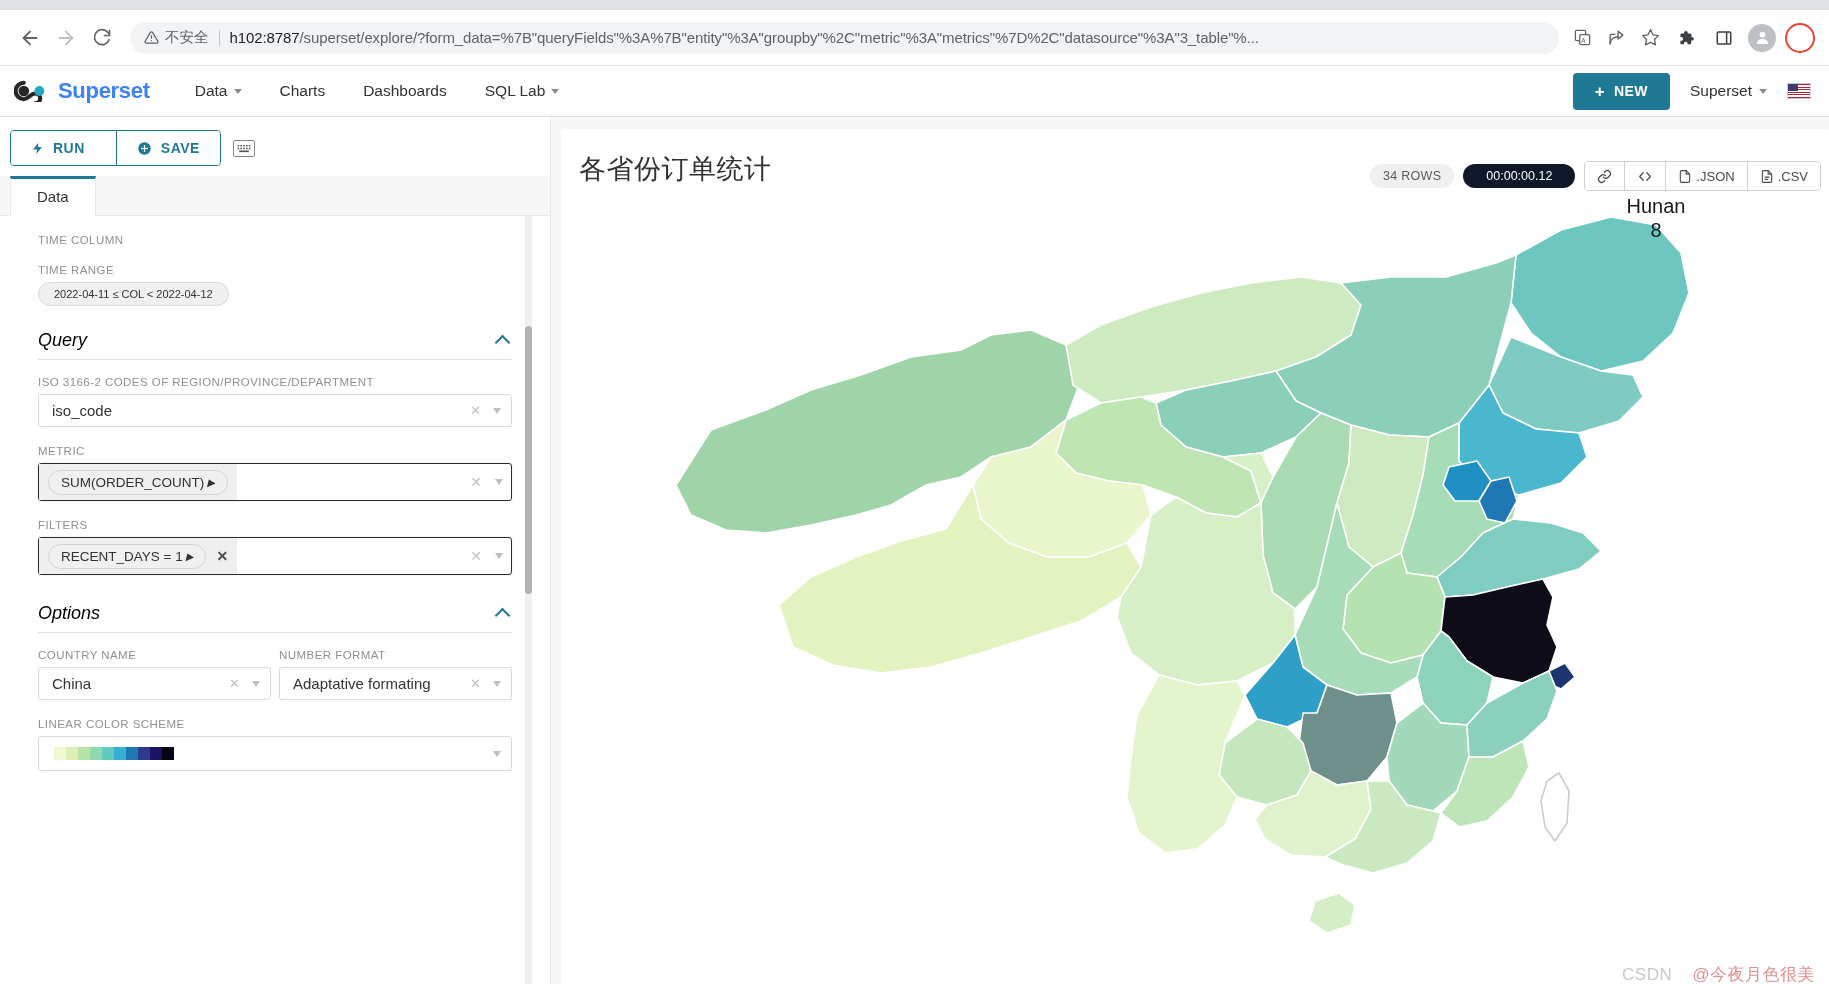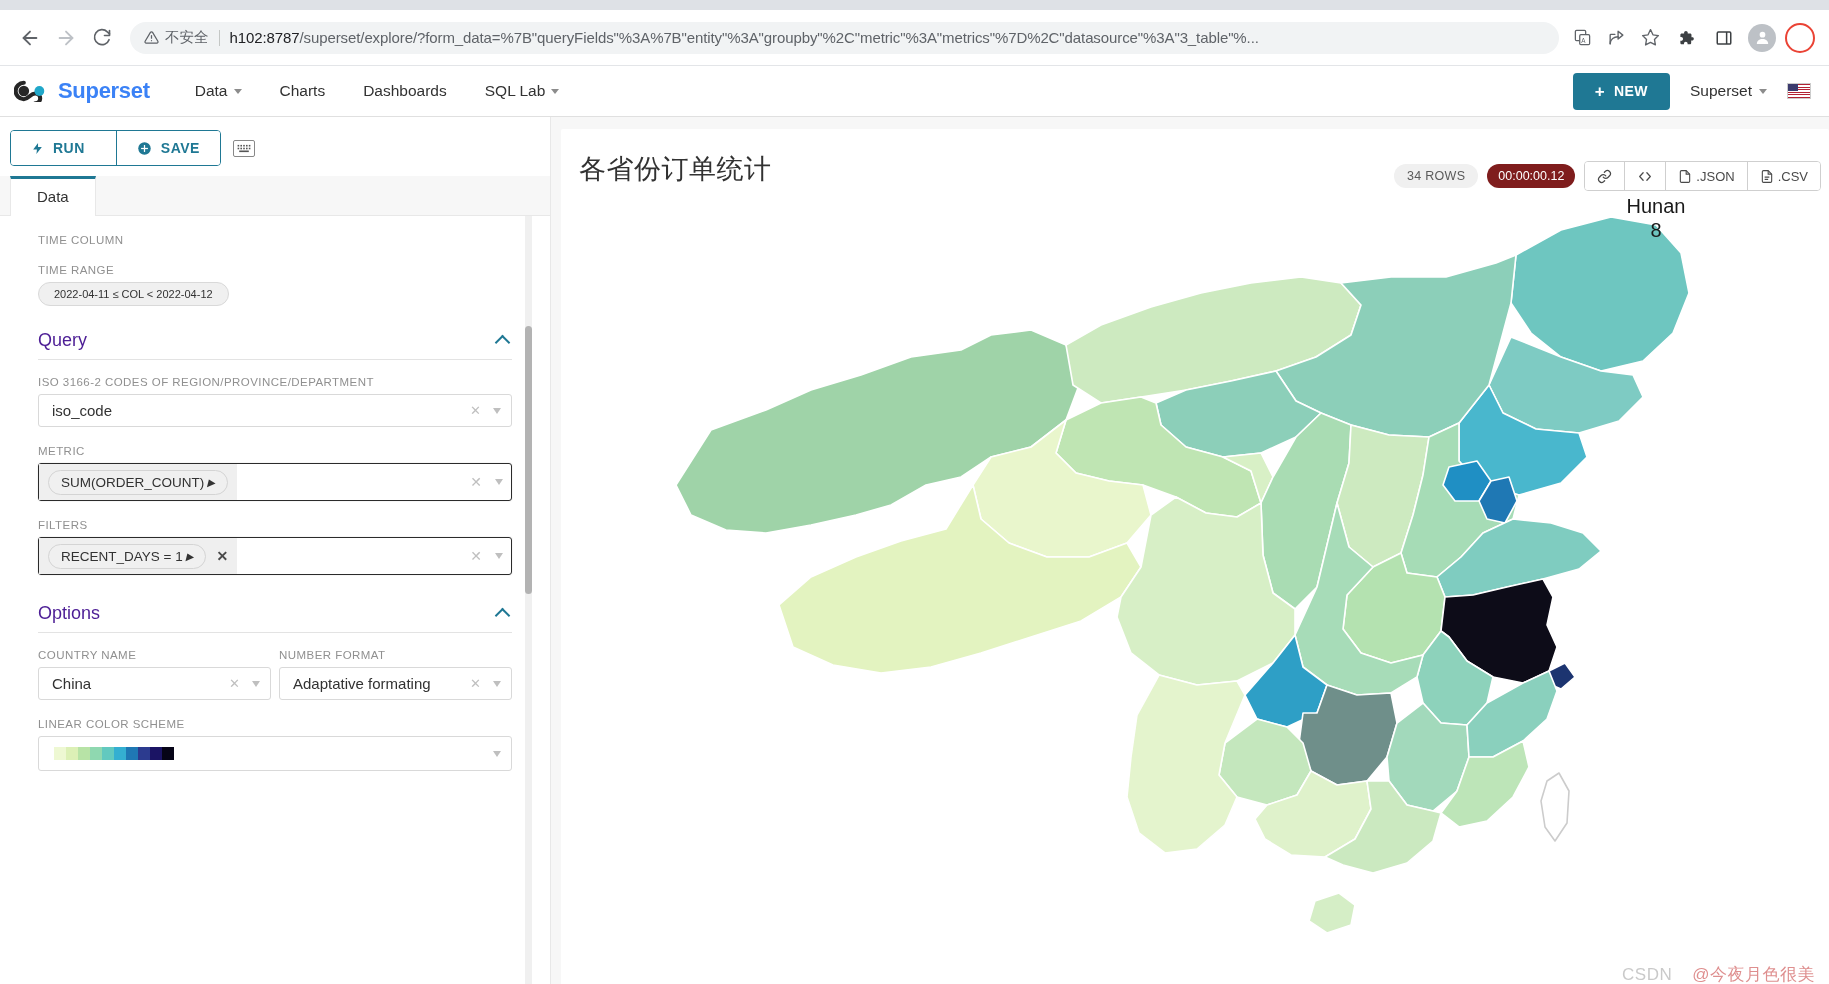--- a/index.html
+++ b/index.html
@@ -303,21 +303,21 @@
     font-size: 11px;
     display: inline-block;
   }
   .section-head {
     display: flex; align-items: center; justify-content: space-between;
     padding: 6px 0 8px 0;
     border-bottom: 1px solid #e3e3e3;
     margin-bottom: 16px;
     margin-top: 8px;
   }
-  .section-title { font-size: 18px; color: #4c1d95; font-weight: 400; }
+  .section-title { font-size: 18px; color: #000000; font-weight: 400; font-style: italic; }
   .chev-up {
     width: 11px; height: 11px;
     border-left: 2px solid #1f7894;
     border-top: 2px solid #1f7894;
     transform: rotate(45deg);
     margin-right: 4px;
     margin-top: 4px;
   }
   .control-box {
     border: 1px solid #2b2b2b;
@@ -383,25 +383,25 @@
   .rows-badge {
     background: #f0f0f0;
     color: #5a5a5a;
     border-radius: 13px;
     font-size: 12.5px;
     padding: 5px 13px;
     letter-spacing: 0.3px;
     white-space: nowrap;
   }
   .time-badge {
-    background: #7f1d1d;
+    background: #0f172a;
     color: #ffffff;
     border-radius: 13px;
     font-size: 12.5px;
-    padding: 5px 11px;
+    padding: 5px 23px;
     white-space: nowrap;
   }
   .tool-group {
     display: flex;
     border: 1px solid #cfcfcf;
     border-radius: 4px;
     overflow: hidden;
     height: 30px;
     align-items: stretch;
   }

